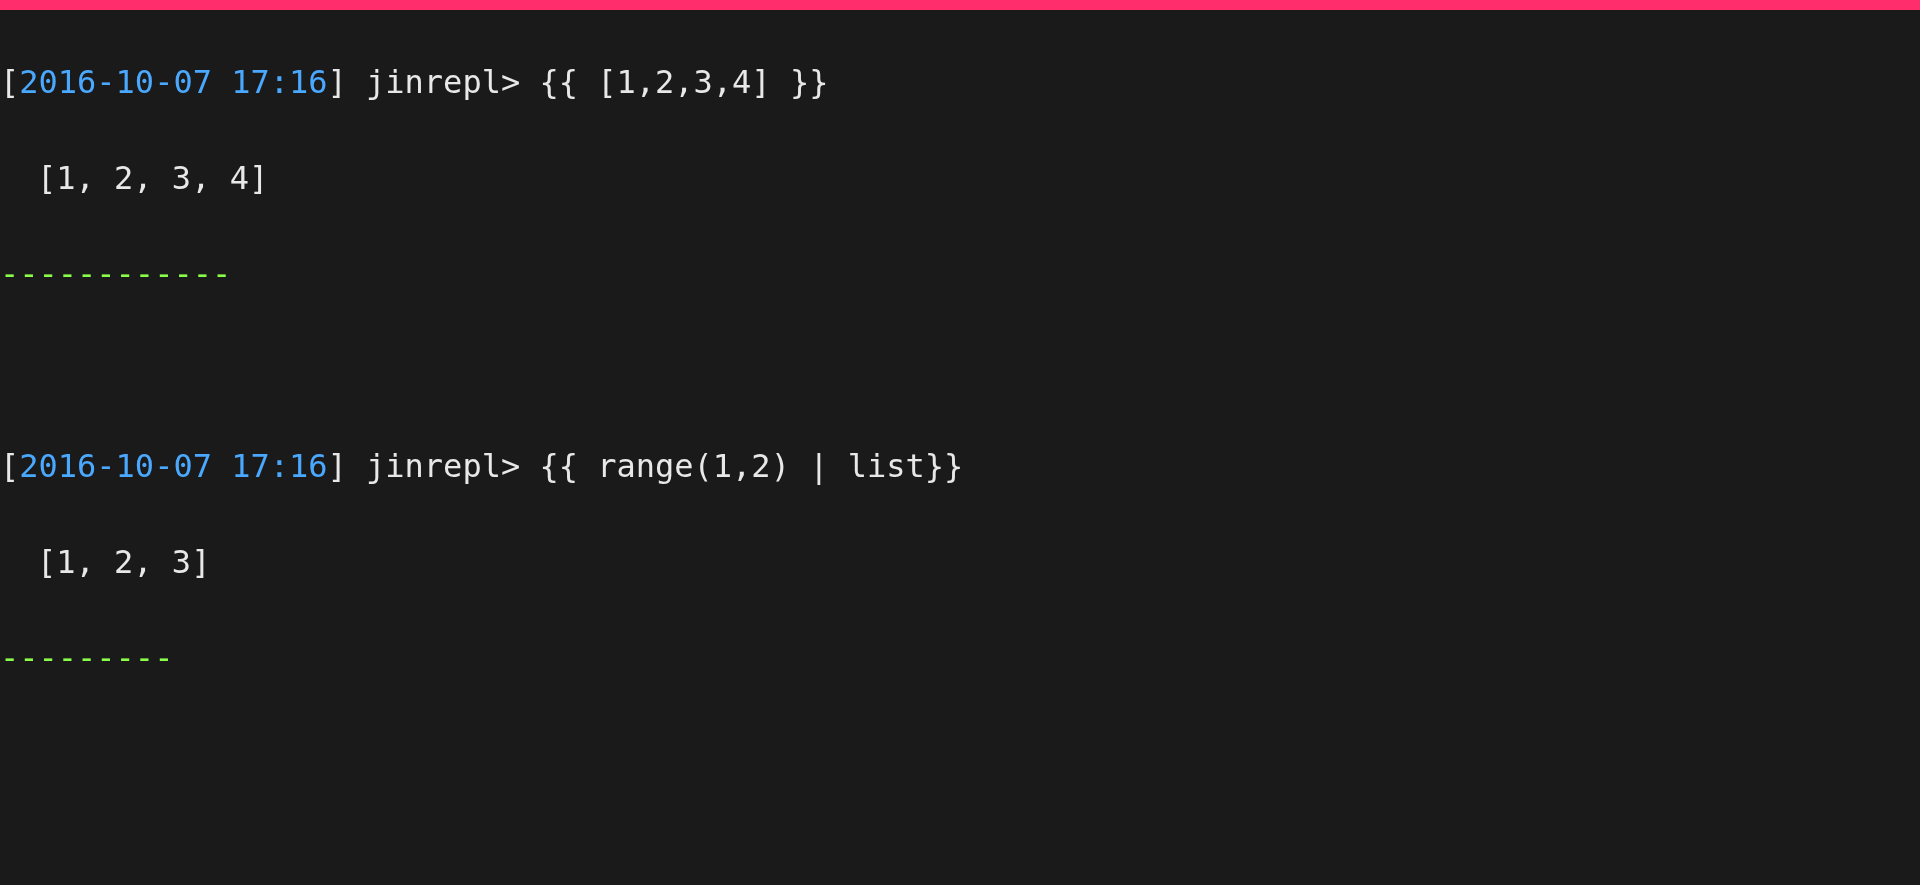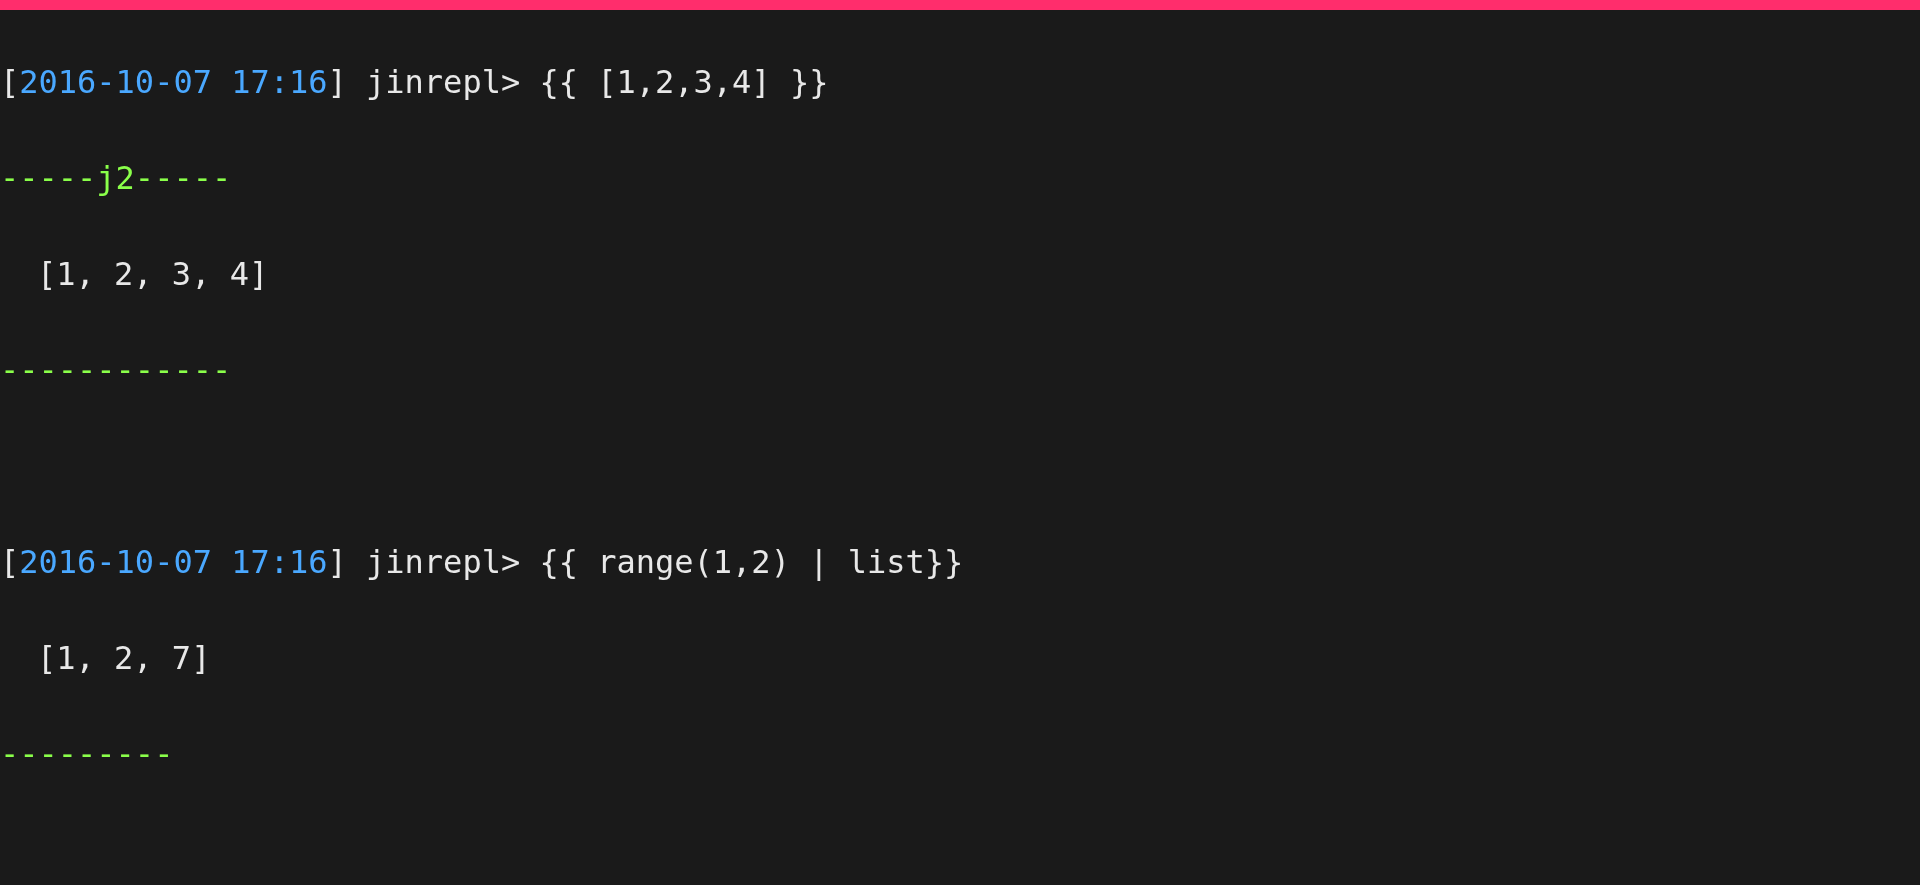--- a/index.html
+++ b/index.html
@@ -37,25 +37,24 @@
   .output { color: #e8e8e8; margin-left: 37px; }
   .blankline { height: 48px; }
 </style>
 </head>
 <body>
 
 <div class="titlebar"></div>
 
 <div class="term">
 <span class="line"><span class="bracket">[</span><span class="timestamp">2016-10-07 17:16</span><span class="bracket">]</span> <span class="prompt">jinrepl&gt;</span> <span class="input">{{ [1,2,3,4] }}</span></span>
-<span class="line green">-----j2-----</span>
 <span class="line output">[1, 2, 3, 4]</span>
 <span class="line green">------------</span>
 <div class="blankline"></div>
 <span class="line"><span class="bracket">[</span><span class="timestamp">2016-10-07 17:16</span><span class="bracket">]</span> <span class="prompt">jinrepl&gt;</span> <span class="input">{{ range(1,2) | list}}</span></span>
-<span class="line output">[1, 2, 7]</span>
+<span class="line output">[1, 2, 3]</span>
 <span class="line green">---------</span>
 
 
 
 
 
 </div>
 
 </body></html>

